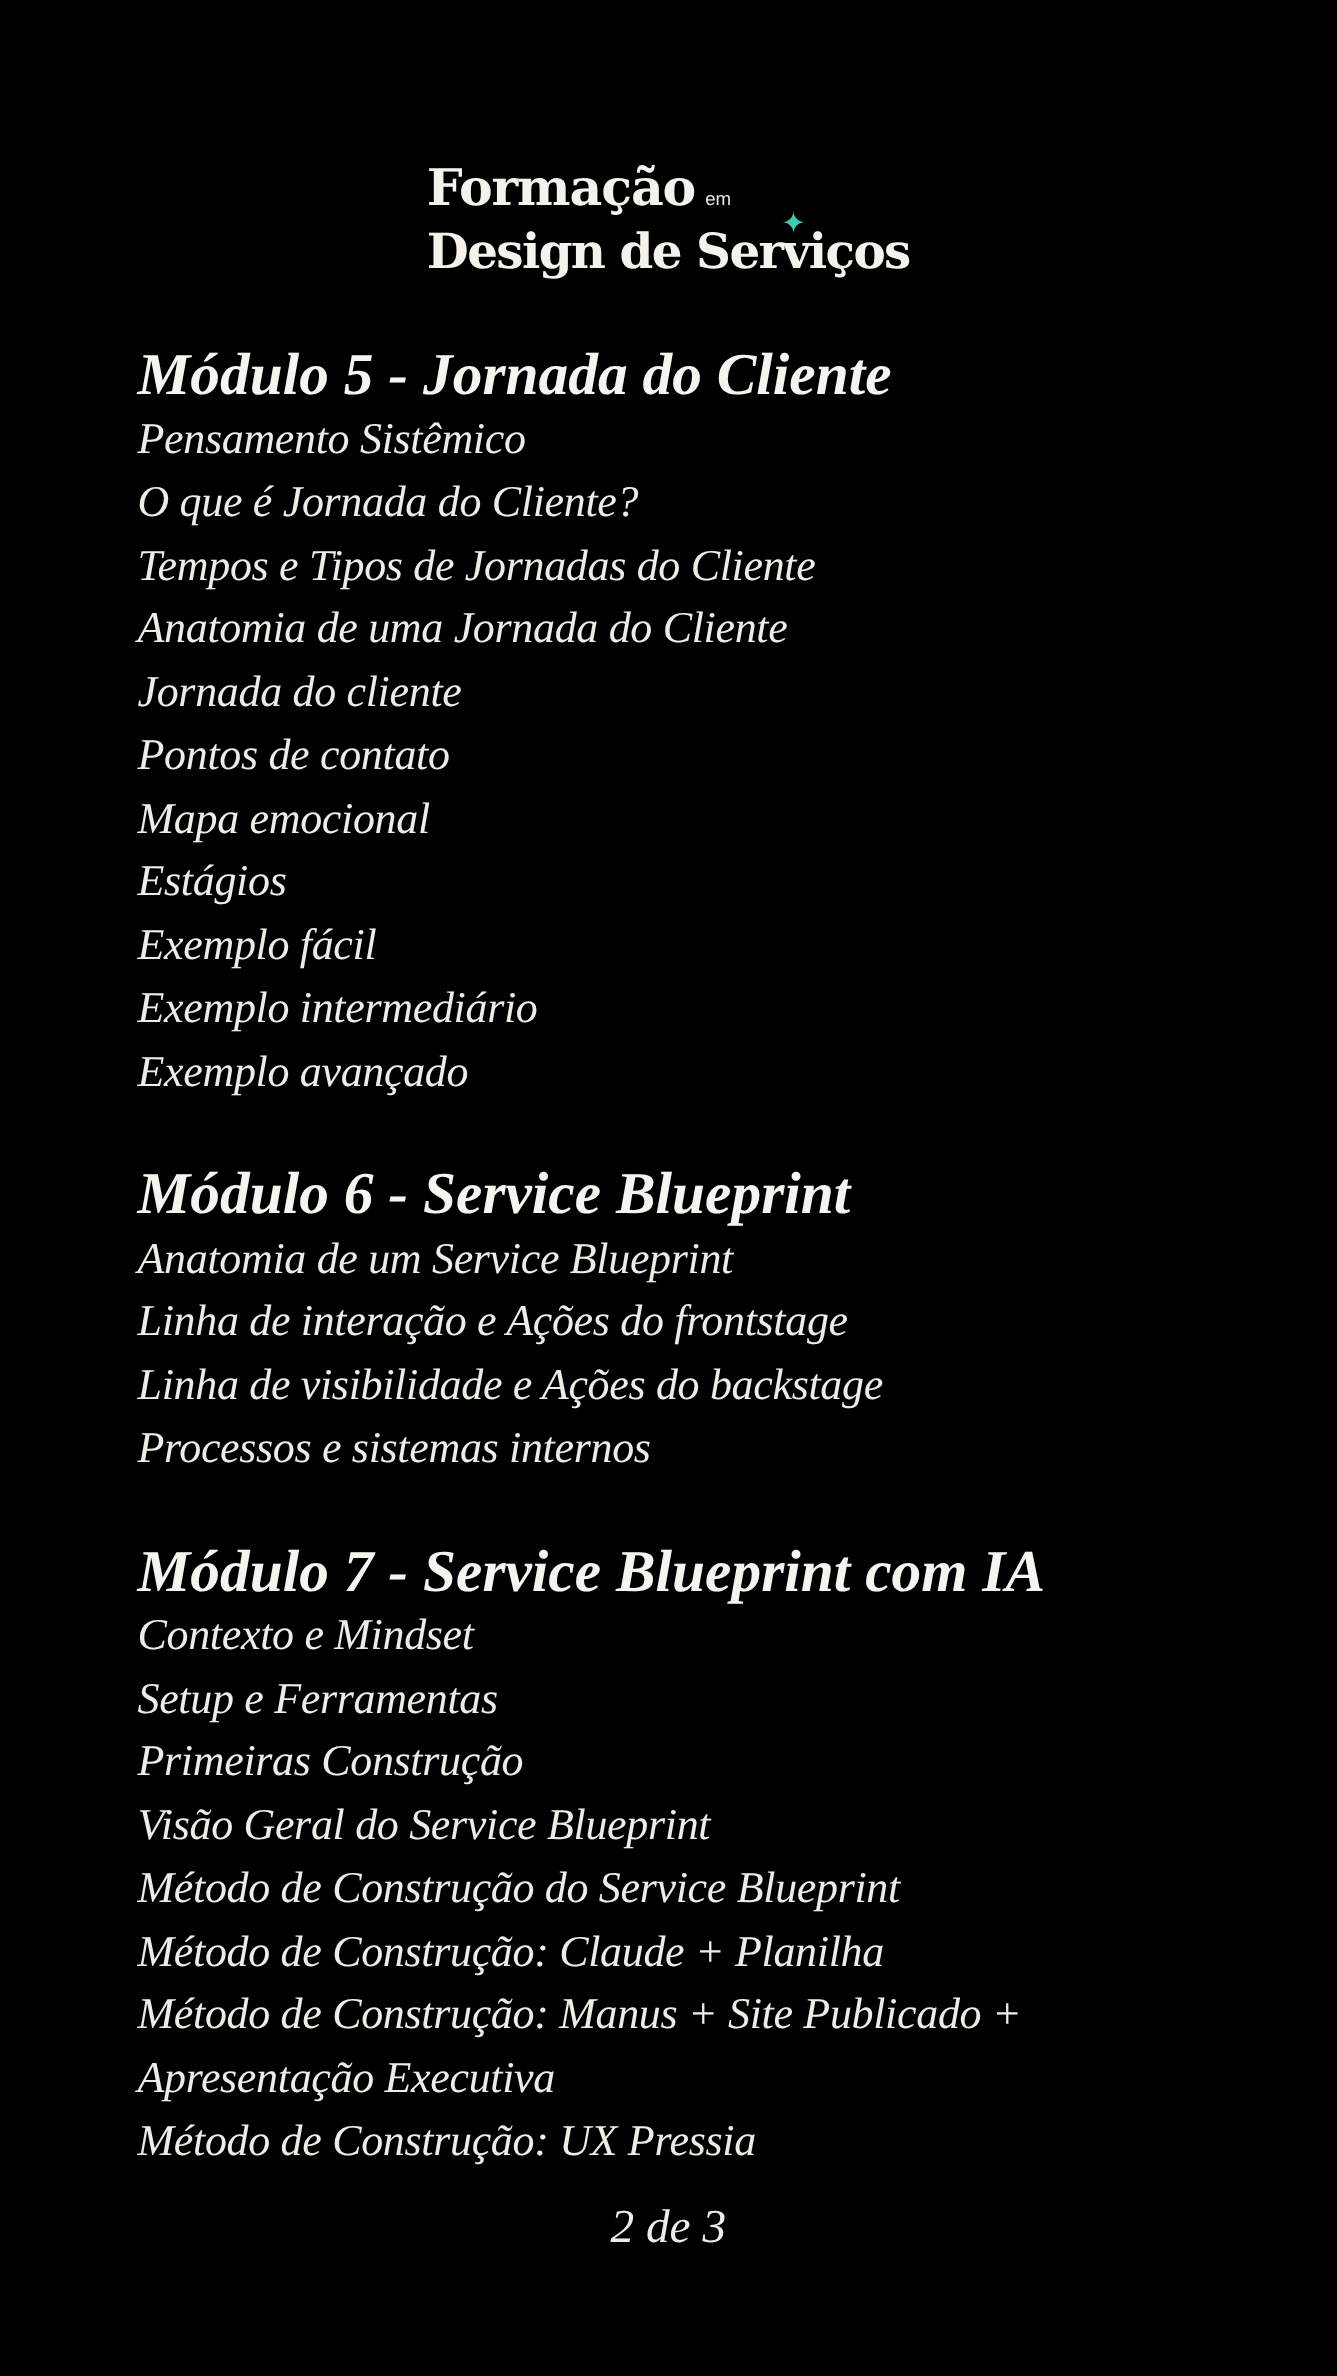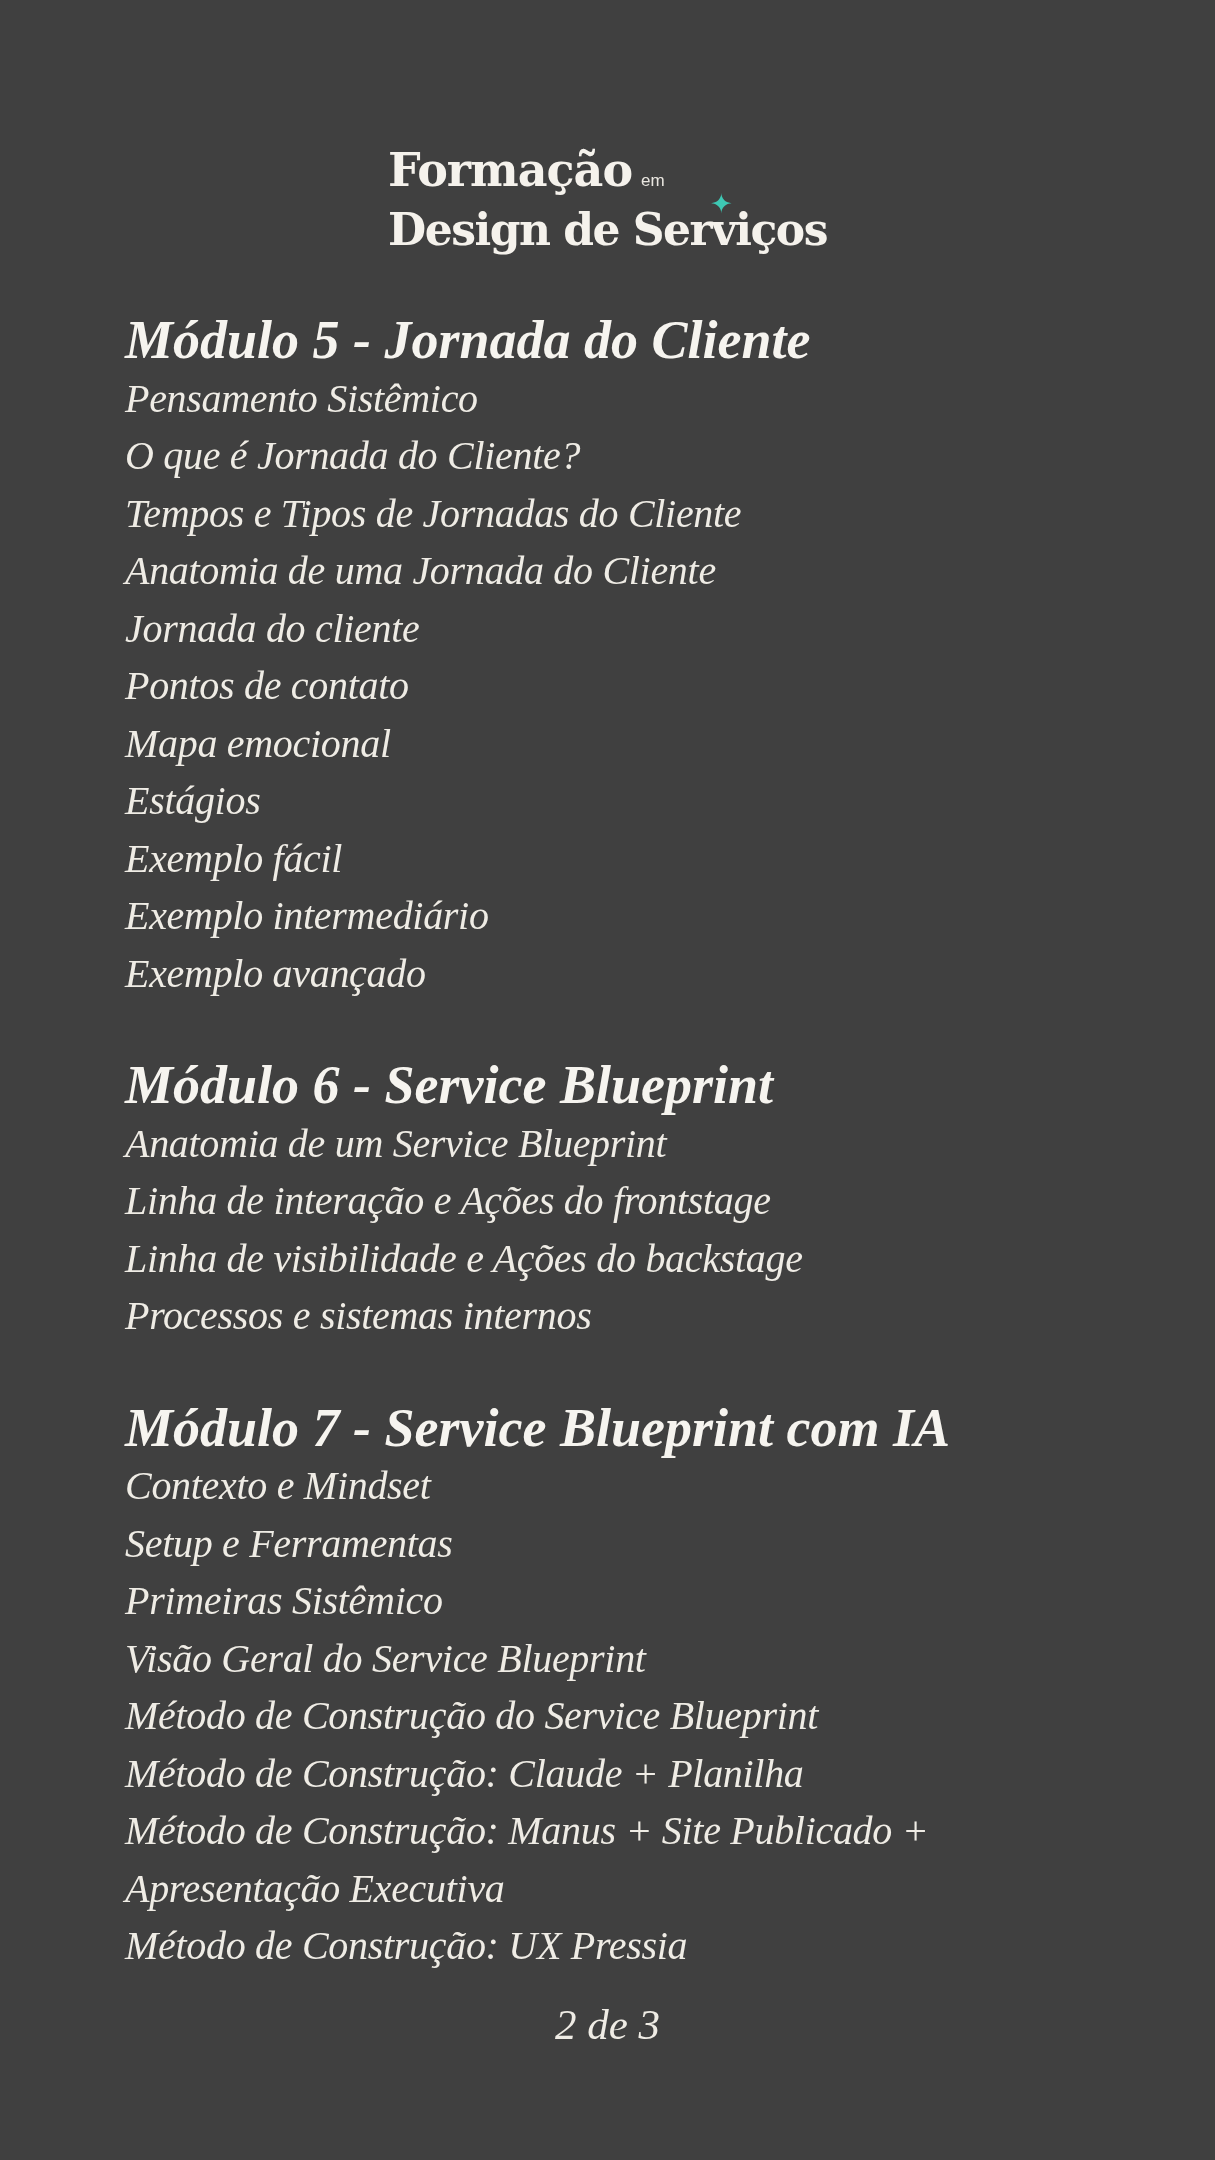--- a/index.html
+++ b/index.html
@@ -4,21 +4,21 @@
 <style>
   html, body { margin: 0; padding: 0; }
   body {
     background: #2E2D2D;
     font-family: "Liberation Serif", serif;
   }
   .canvas {
     position: relative;
     width: 1215px;
     height: 2160px;
-    background: #404040;
+    background: #000000;
     overflow: hidden;
   }
 
   
   .logo {
     position: absolute;
     top: 146px;
     left: 0;
     width: 100%;
     display: flex;
@@ -147,21 +147,21 @@
       <div class="module-item">Anatomia de um Service Blueprint</div>
       <div class="module-item">Linha de interação e Ações do frontstage</div>
       <div class="module-item">Linha de visibilidade e Ações do backstage</div>
       <div class="module-item">Processos e sistemas internos</div>
     </div>
 
     <div class="module">
       <div class="module-title">Módulo 7 - Service Blueprint com IA</div>
       <div class="module-item">Contexto e Mindset</div>
       <div class="module-item">Setup e Ferramentas</div>
-      <div class="module-item">Primeiras Sistêmico</div>
+      <div class="module-item">Primeiras Construção</div>
       <div class="module-item">Visão Geral do Service Blueprint</div>
       <div class="module-item">Método de Construção do Service Blueprint</div>
       <div class="module-item">Método de Construção: Claude + Planilha</div>
       <div class="module-item">Método de Construção: Manus + Site Publicado + Apresentação Executiva</div>
       <div class="module-item">Método de Construção: UX Pressia</div>
     </div>
 
   </div>
 
   <div class="footer">2 de 3</div>

